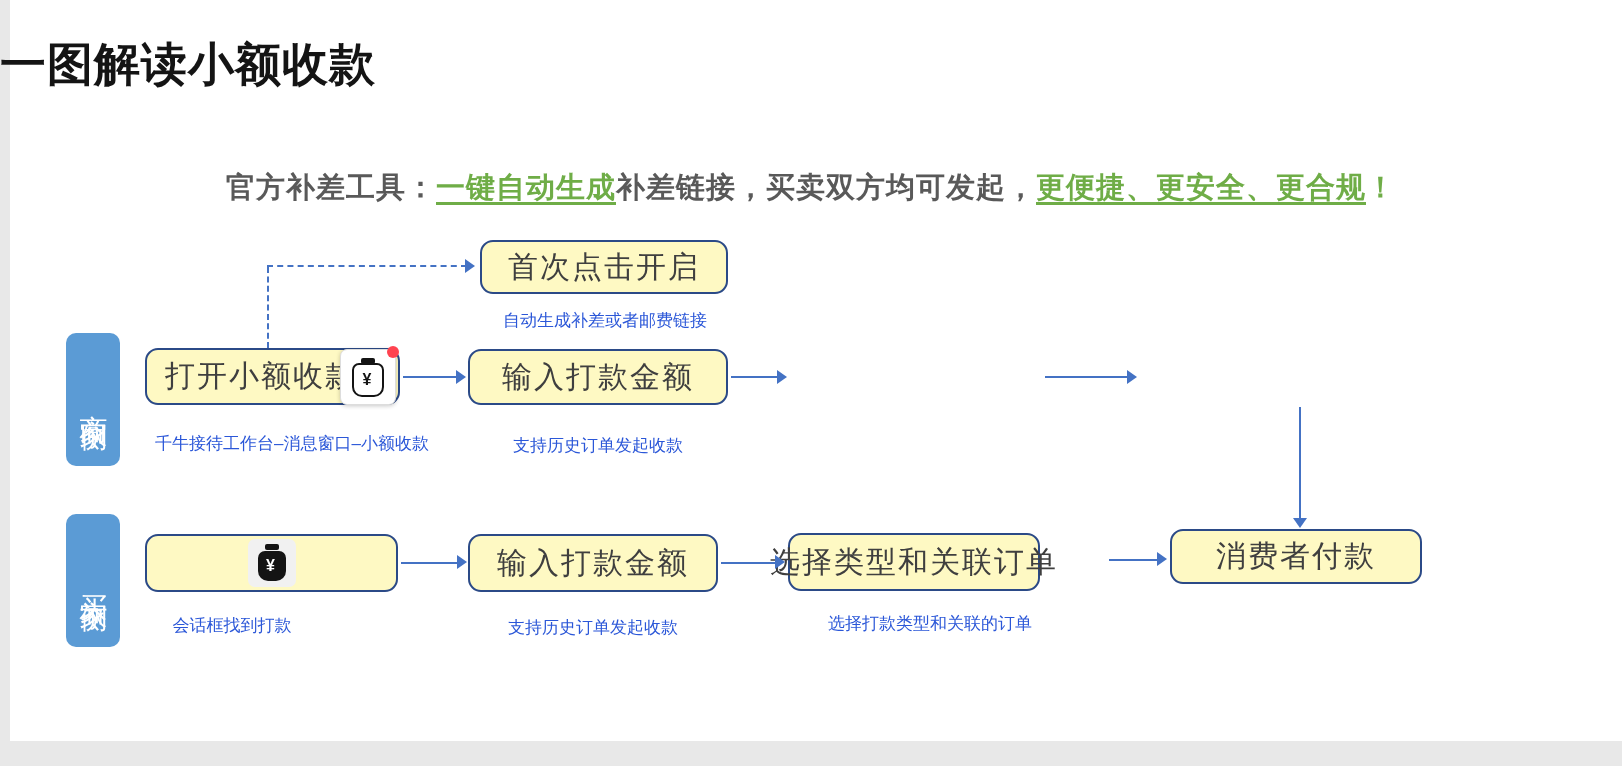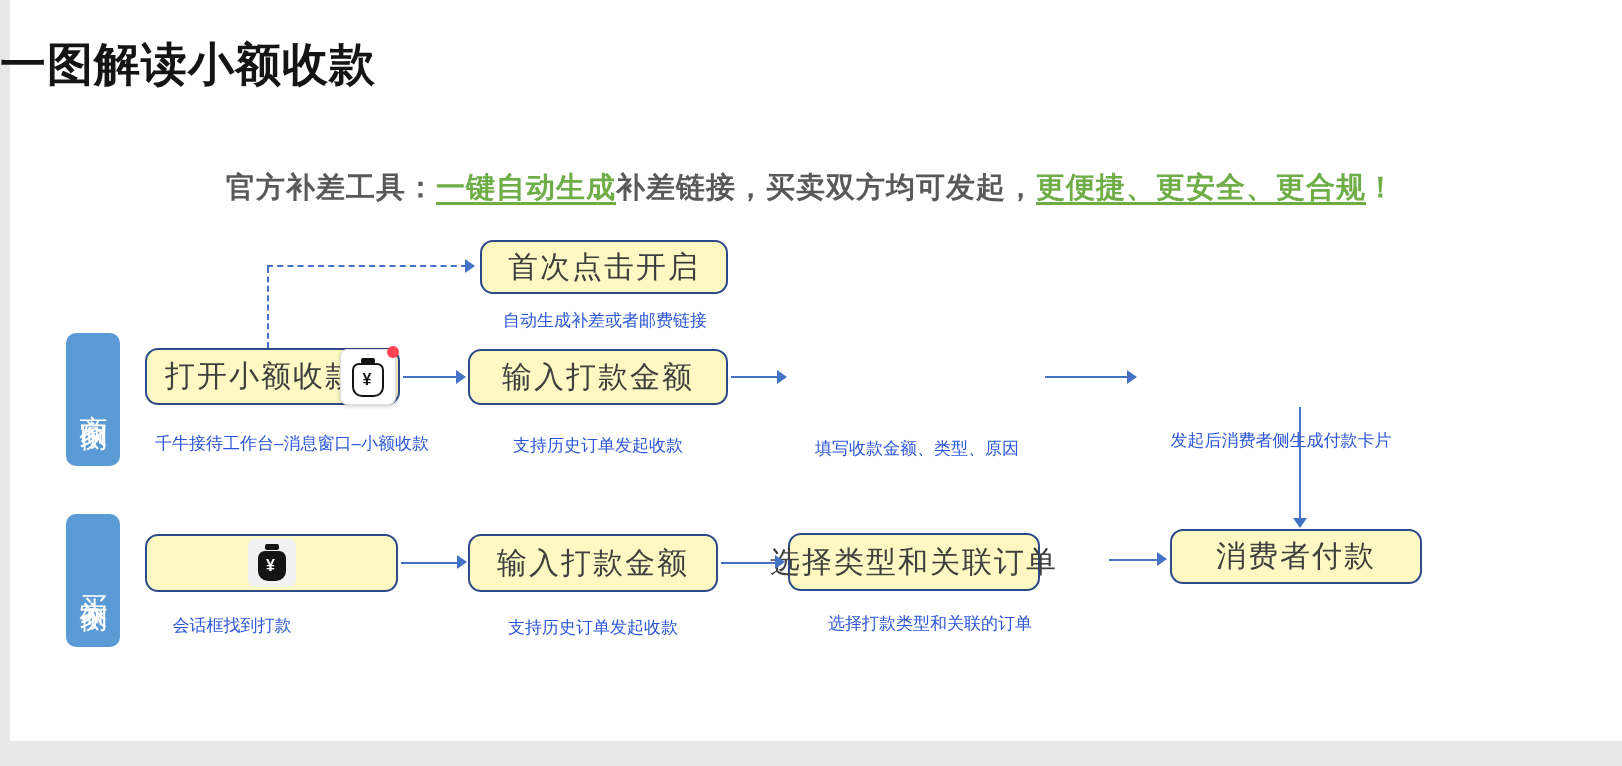--- a/index.html
+++ b/index.html
@@ -110,22 +110,20 @@
     <span class="node-label">选择类型和关联订单</span>
   </div>
 
   <div class="node" style="left:1170px;top:529px;width:252px;height:55px;">
     <span class="node-label">消费者付款</span>
   </div>
 
   <div class="caption" style="left:480px;top:309px;width:250px;">自动生成补差或者邮费链接</div>
   <div class="caption" style="left:132px;top:432px;width:320px;">千牛接待工作台–消息窗口–小额收款</div>
   <div class="caption" style="left:498px;top:434px;width:200px;">支持历史订单发起收款</div>
-  <div class="caption" style="left:792px;top:437px;width:250px;">填写收款金额、类型、原因</div>
-  <div class="caption" style="left:1141px;top:429px;width:280px;">发起后消费者侧生成付款卡片</div>
   <div class="caption" style="left:152px;top:614px;width:160px;">会话框找到打款</div>
   <div class="caption" style="left:493px;top:616px;width:200px;">支持历史订单发起收款</div>
   <div class="caption" style="left:800px;top:612px;width:260px;">选择打款类型和关联的订单</div>
 
   <div>
     <div class="line-h" style="left:403px;top:376px;width:55px;"></div>
     <div class="head-r" style="left:456px;top:370px;"></div>
   </div>
   <div>
     <div class="line-h" style="left:731px;top:376px;width:48px;"></div>

